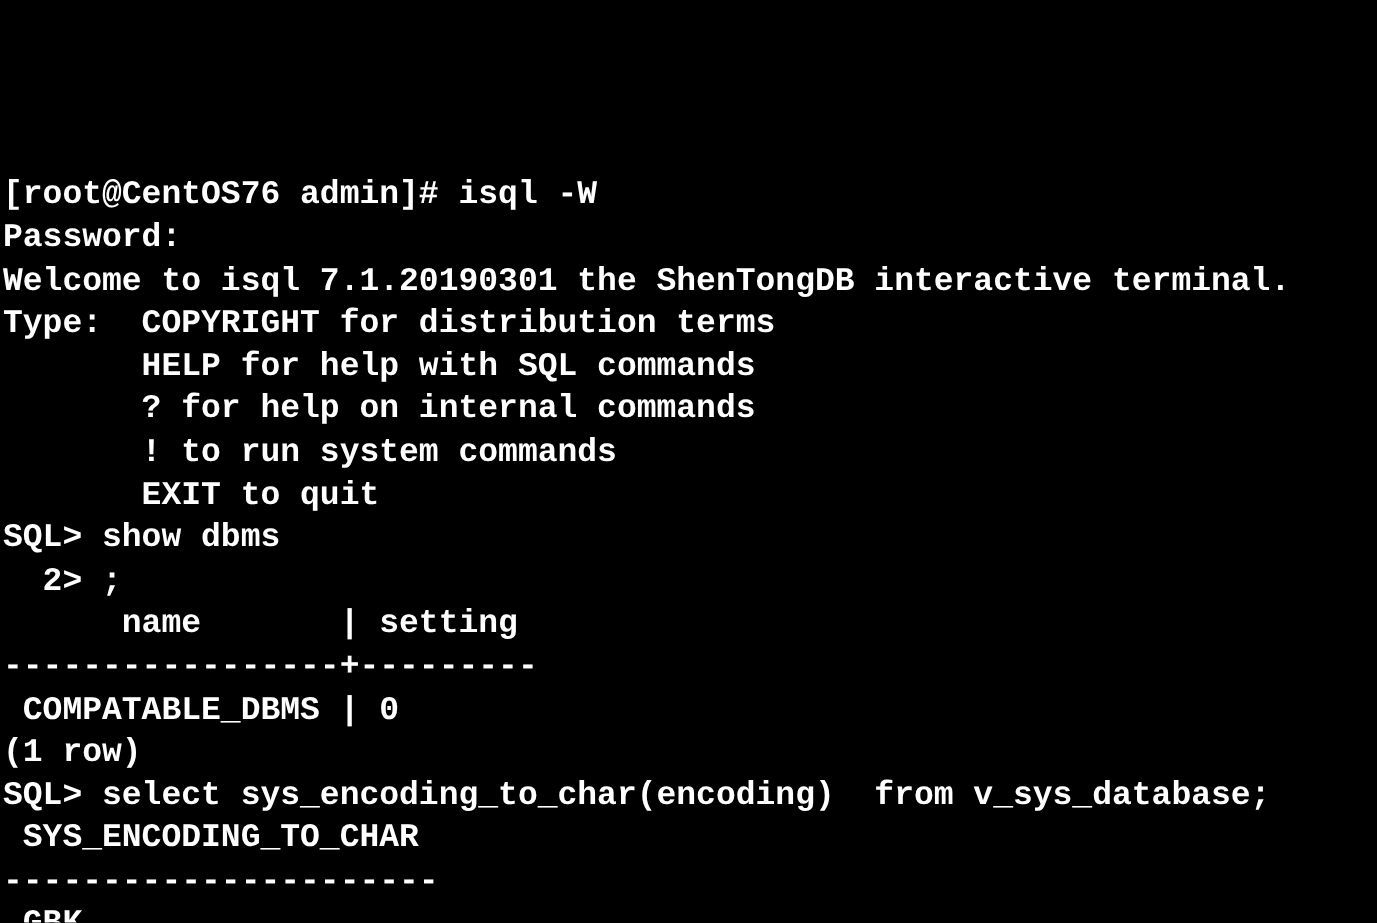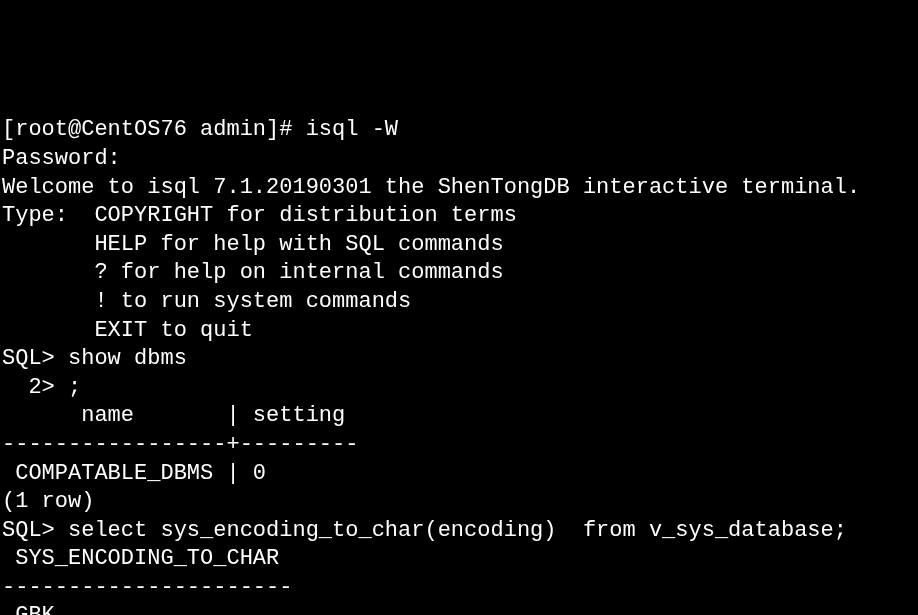--- a/index.html
+++ b/index.html
@@ -14,20 +14,21 @@
       font-size: 22px;
       line-height: 1.3;
       padding: 2px;
       width: 918px;
       height: 615px;
       overflow: hidden;
       white-space: pre;
     }
     .terminal-line {
       display: block;
+      font-weight: bold;
     }
   </style>
 </head>
 <body>
 
 
 
 <div><span class="terminal-line">[root@CentOS76 admin]# isql -W</span><span class="terminal-line">Password:</span><span class="terminal-line">Welcome to isql 7.1.20190301 the ShenTongDB interactive terminal.</span><span class="terminal-line">Type:  COPYRIGHT for distribution terms</span><span class="terminal-line">       HELP for help with SQL commands</span><span class="terminal-line">       ? for help on internal commands</span><span class="terminal-line">       ! to run system commands</span><span class="terminal-line">       EXIT to quit</span><span class="terminal-line"></span><span class="terminal-line">SQL&gt; show dbms</span><span class="terminal-line">  2&gt; ;</span><span class="terminal-line">      name       | setting</span><span class="terminal-line">-----------------+---------</span><span class="terminal-line"> COMPATABLE_DBMS | 0</span><span class="terminal-line">(1 row)</span><span class="terminal-line">SQL&gt; select sys_encoding_to_char(encoding)  from v_sys_database;</span><span class="terminal-line"> SYS_ENCODING_TO_CHAR</span><span class="terminal-line">----------------------</span><span class="terminal-line"> GBK</span></div>
 
 

